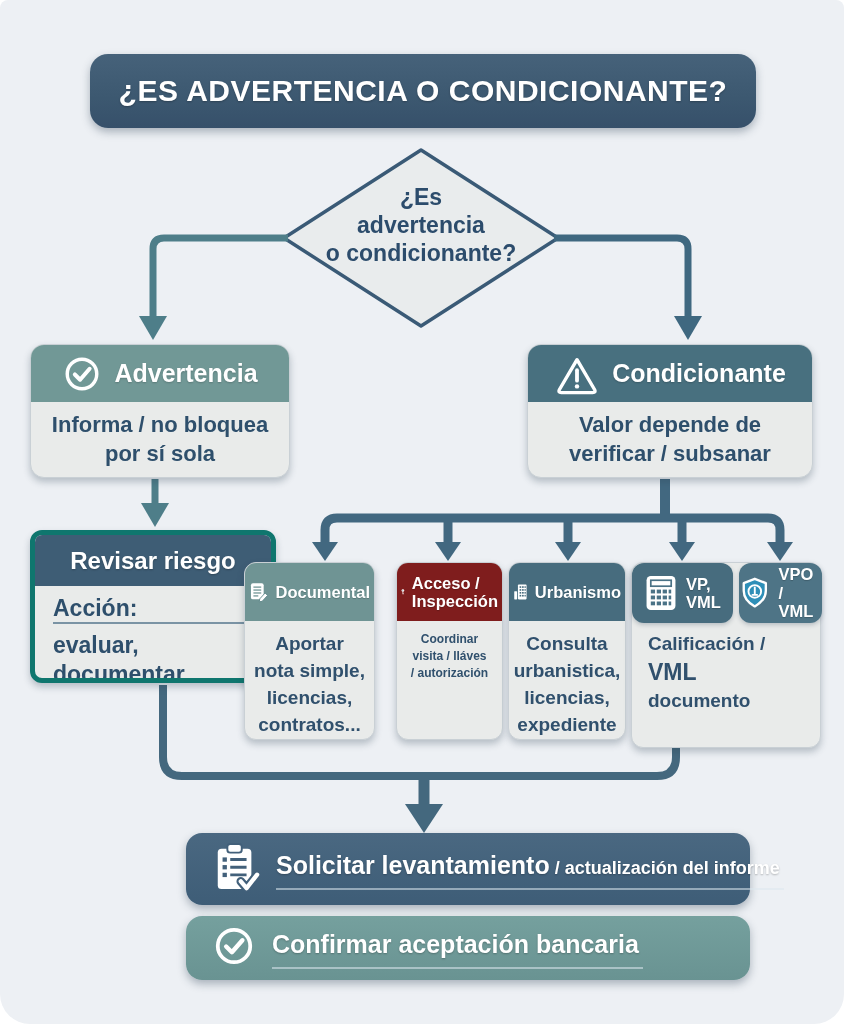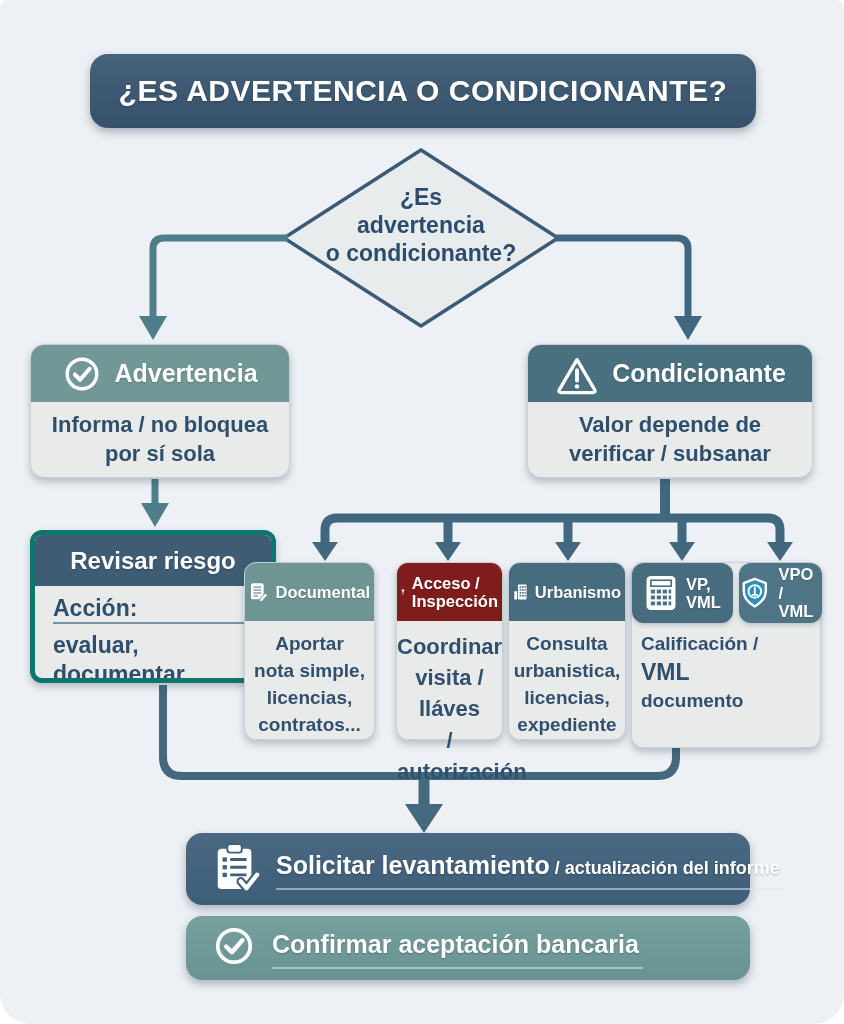--- a/index.html
+++ b/index.html
@@ -71,26 +71,26 @@
   .task-card .hd { height: 58px; border-radius: 11px 11px 0 0; display: flex; align-items: center;
     justify-content: center; gap: 7px; color: #fff; font-weight: bold; padding: 0 4px;
     text-shadow: 0 1px 1px rgba(0,0,0,.2); }
   .task-card .hd .ttl { font-size: 16.5px; line-height: 1.12; }
   .task-card .bd { text-align: center; padding-top: 10px;
     color: #30506d; font-weight: bold; font-size: 19px; line-height: 1.42; }
   #task-documental { left: 244px; top: 562px; width: 131px; height: 178px; }
   #task-documental .hd { background: #6f9494; }
   #task-acceso { left: 396px; top: 562px; width: 107px; height: 178px; }
   #task-acceso .hd { background: #7f1d1d; }
-  #task-acceso .bd { font-size: 22px; }
+  #task-acceso .bd { font-size: 12px; }
   #task-urbanismo { left: 508px; top: 562px; width: 118px; height: 178px; }
   #task-urbanismo .hd { background: #476c7e; }
   #task-vp { left: 631px; top: 562px; width: 190px; height: 186px; border-radius: 12px 12px 12px 12px; }
   #task-vp .body-wrap { position: absolute; left: 0; top: 58px; width: 190px; height: 128px;
-    padding: 12px 0 0 9px; text-align: left; color: #30506d; font-weight: bold; }
+    padding: 12px 0 0 16px; text-align: left; color: #30506d; font-weight: bold; }
   #task-vp .l1 { font-size: 19px; }
   #task-vp .l2 { font-size: 23px; margin-top: 4px; }
   #task-vp .l3 { font-size: 19px; margin-top: 4px; }
   .hd-chip { position: absolute; top: 0; height: 60px; border-radius: 12px;
     display: flex; align-items: center; justify-content: center; gap: 8px;
     color: #fff; font-weight: bold; box-shadow: 0 2px 4px rgba(40,60,80,.25);
     text-shadow: 0 1px 1px rgba(0,0,0,.2); }
   #chip-vp { left: 0; width: 101px; background: #476c7e; }
   #chip-vpo { left: 107px; width: 83px; background: #4e7486; }
   .hd-chip .ttl { font-size: 16.5px; line-height: 1.12; }

